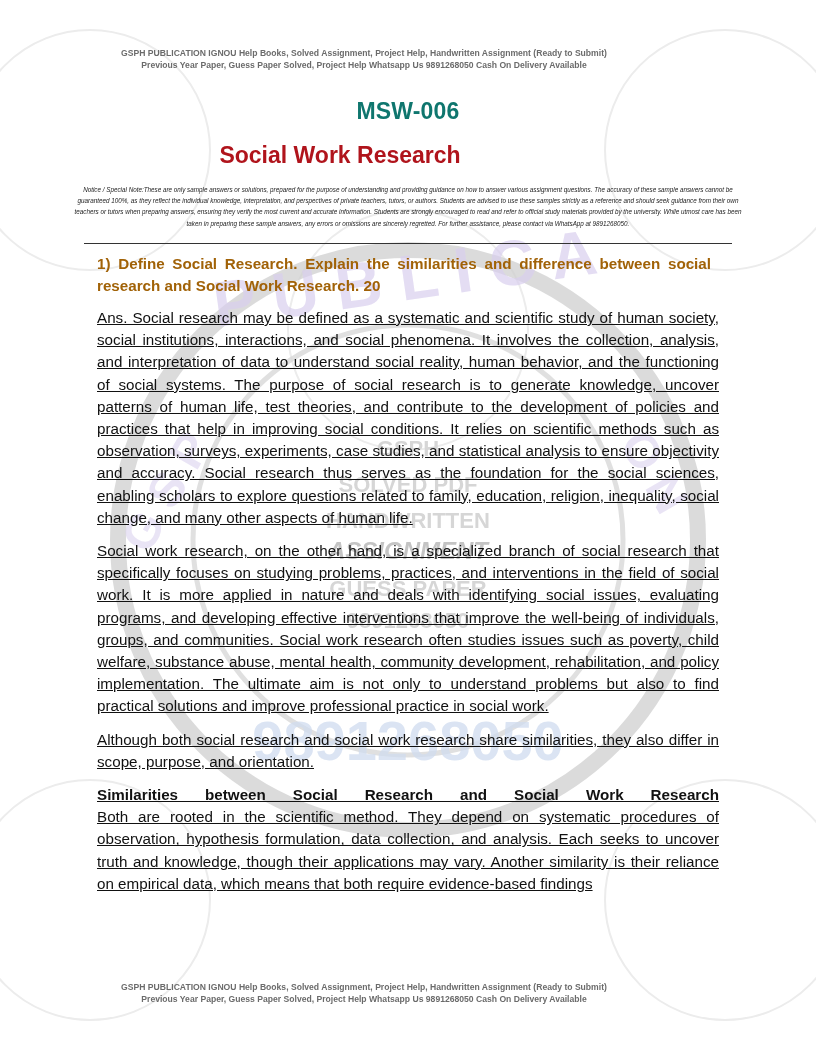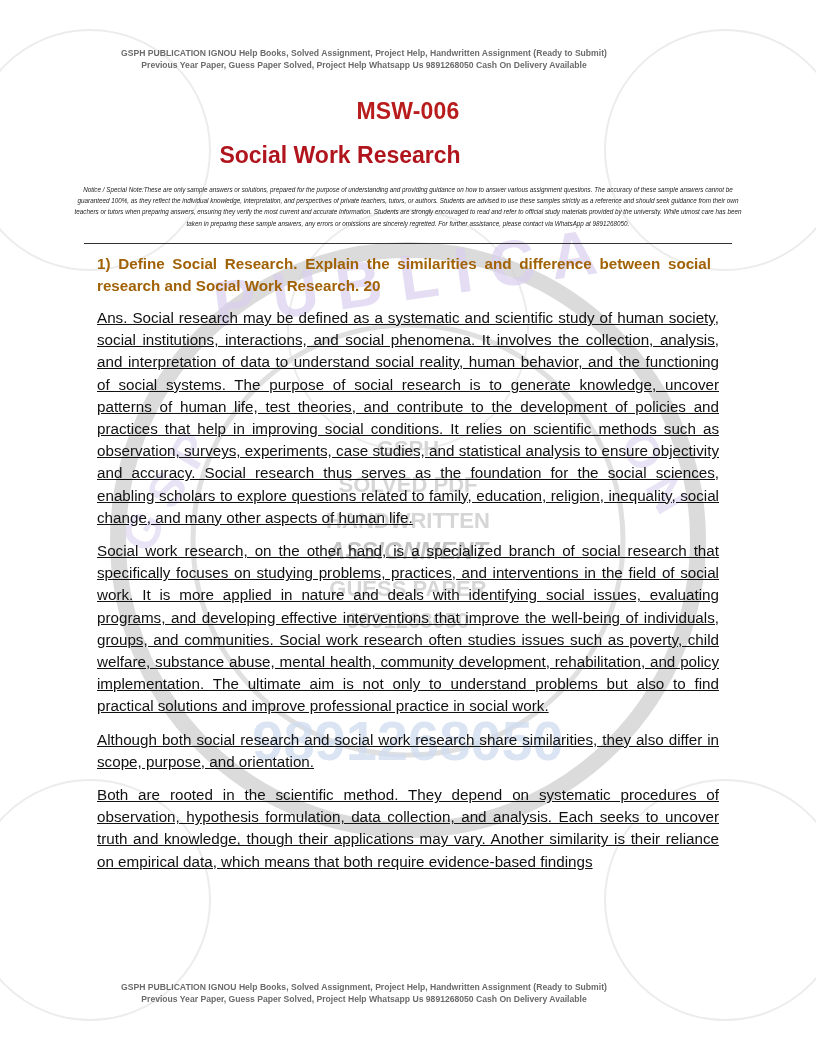--- a/index.html
+++ b/index.html
@@ -11,21 +11,21 @@
     .page { position: relative; z-index: 1; }
     .banner {
       position: absolute; left: 0; width: 728px; text-align: center;
       font-family: "Liberation Sans", sans-serif; font-weight: bold;
       font-size: 8.6px; color: #6b6b6b; line-height: 12px;
     }
     .banner.top { top: 47px; }
     .banner.bottom { top: 981px; }
     .code {
       position: absolute; top: 98px; left: 0; width: 816px; text-align: center;
-      font-weight: bold; font-size: 23px; color: #b91c1c; letter-spacing: 0.2px;
+      font-weight: bold; font-size: 23px; color: #0f766e; letter-spacing: 0.2px;
     }
     .title {
       position: absolute; top: 142px; left: 0; width: 680px; text-align: center;
       font-weight: bold; font-size: 23px; color: #b0141c;
     }
     .notice {
       position: absolute; top: 184px; left: 72px; width: 672px; text-align: center;
       font-style: italic; font-size: 6.3px; line-height: 11.2px; color: #222;
     }
     .rule {
@@ -87,20 +87,21 @@
 
   <div class="notice">Notice / Special Note:These are only sample answers or solutions, prepared for the purpose of understanding and providing guidance on how to answer various assignment questions. The accuracy of these sample answers cannot be guaranteed 100%, as they reflect the individual knowledge, interpretation, and perspectives of private teachers, tutors, or authors. Students are advised to use these samples strictly as a reference and should seek guidance from their own teachers or tutors when preparing answers, ensuring they verify the most current and accurate information. Students are strongly encouraged to read and refer to official study materials provided by the university. While utmost care has been taken in preparing these sample answers, any errors or omissions are sincerely regretted. For further assistance, please contact via WhatsApp at 9891268050.</div>
   <div class="rule"></div>
 
   <div class="content">
     <p class="question">1) Define Social Research. Explain the similarities and difference between social research and Social Work Research. 20</p>
     <p class="para">Ans. Social research may be defined as a systematic and scientific study of human society, social institutions, interactions, and social phenomena. It involves the collection, analysis, and interpretation of data to understand social reality, human behavior, and the functioning of social systems. The purpose of social research is to generate knowledge, uncover patterns of human life, test theories, and contribute to the development of policies and practices that help in improving social conditions. It relies on scientific methods such as observation, surveys, experiments, case studies, and statistical analysis to ensure objectivity and accuracy. Social research thus serves as the foundation for the social sciences, enabling scholars to explore questions related to family, education, religion, inequality, social change, and many other aspects of human life.</p>
     <p class="para">Social work research, on the other hand, is a specialized branch of social research that specifically focuses on studying problems, practices, and interventions in the field of social work. It is more applied in nature and deals with identifying social issues, evaluating programs, and developing effective interventions that improve the well-being of individuals, groups, and communities. Social work research often studies issues such as poverty, child welfare, substance abuse, mental health, community development, rehabilitation, and policy implementation. The ultimate aim is not only to understand problems but also to find practical solutions and improve professional practice in social work.</p>
     <p class="para">Although both social research and social work research share similarities, they also differ in scope, purpose, and orientation.</p>
     <p class="para">
+      <span class="sim-head">Similarities between Social Research and Social Work Research</span>
       <span>Both are rooted in the scientific method. They depend on systematic procedures of observation, hypothesis formulation, data collection, and analysis. Each seeks to uncover truth and knowledge, though their applications may vary. Another similarity is their reliance on empirical data, which means that both require evidence-based findings</span>
     </p>
   </div>
 
   <div class="banner bottom">
     <div>GSPH PUBLICATION IGNOU Help Books, Solved Assignment, Project Help, Handwritten Assignment (Ready to Submit)</div>
     <div>Previous Year Paper, Guess Paper Solved, Project Help Whatsapp Us 9891268050 Cash On Delivery Available</div>
   </div>
 
 </div>

